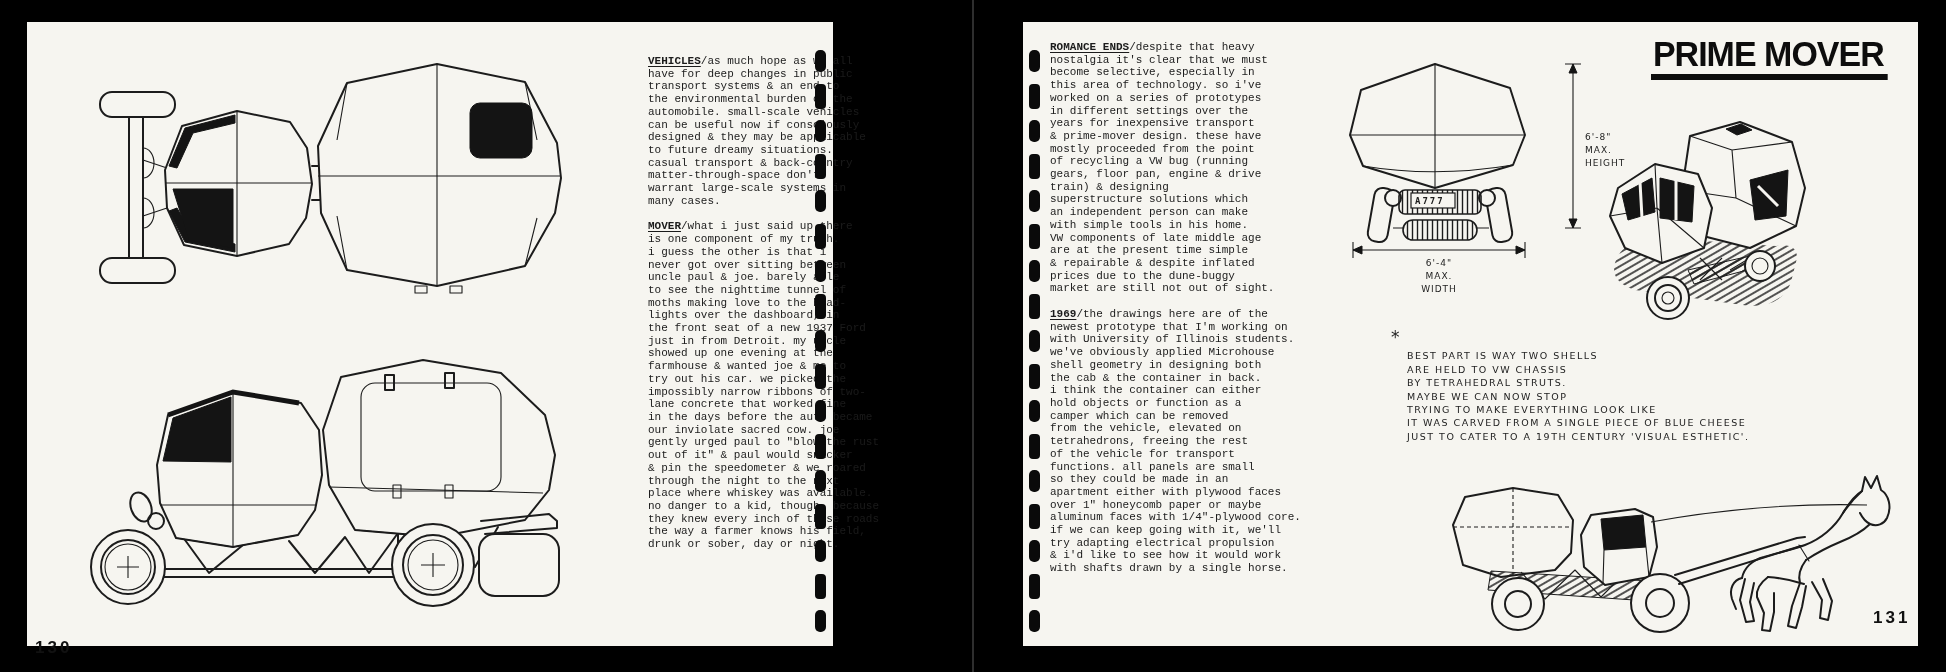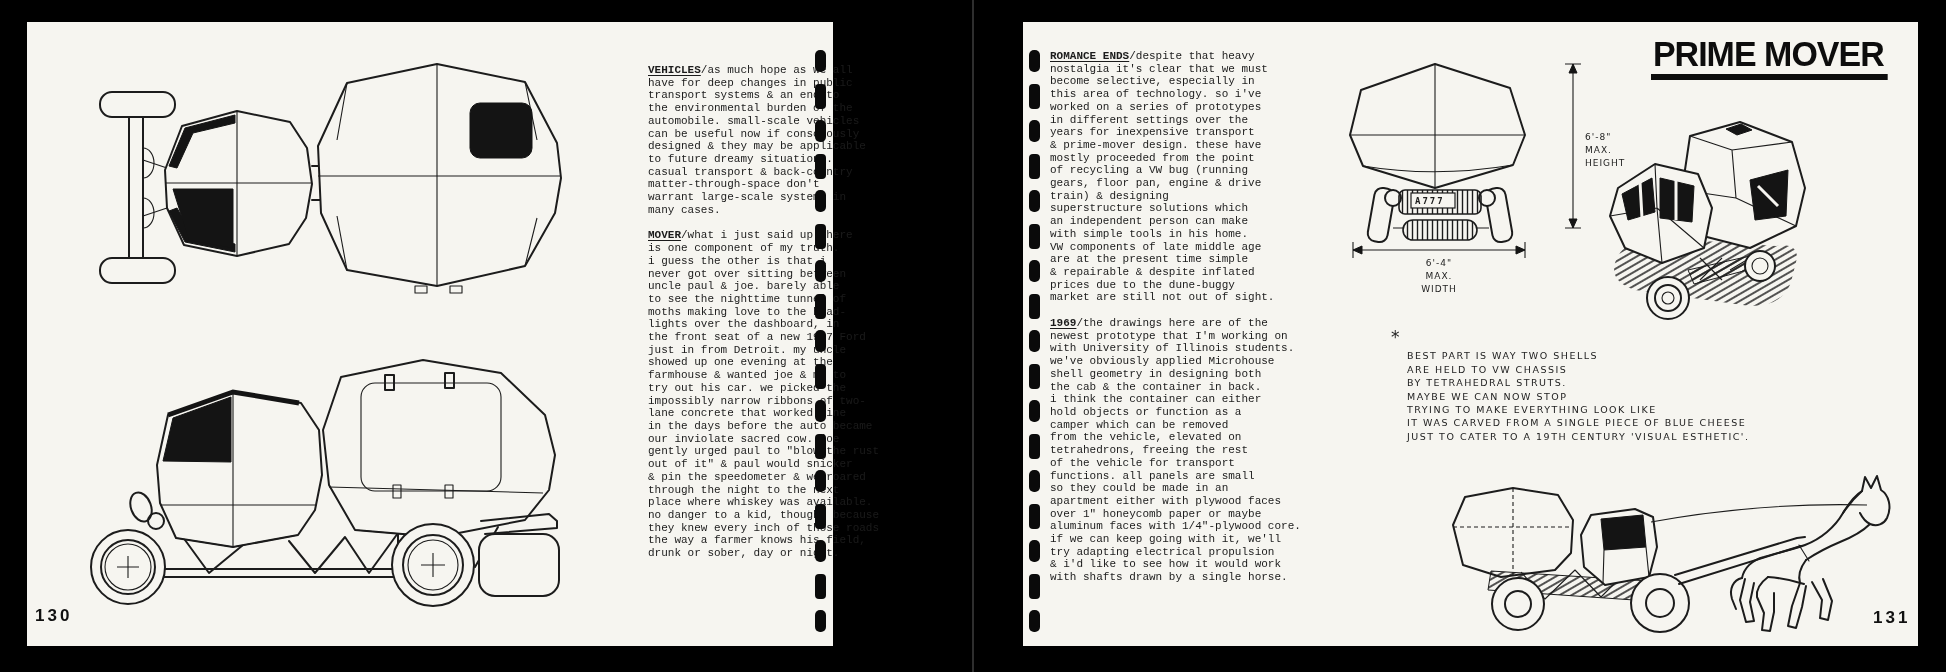--- a/index.html
+++ b/index.html
@@ -6,25 +6,25 @@
   .stage{position:relative;width:1946px;height:672px;background:#000;overflow:hidden;
          font-family:"Liberation Mono",monospace;color:#1b1b1b;}
   .page{position:absolute;top:22px;height:624px;background:#f6f5f0;}
   .page-left{left:27px;width:774px;padding-left:32px;}
   .page-right{left:1023px;width:895px;}
   .gutter-line{position:absolute;left:972px;top:0;width:2px;height:672px;background:#2e2e2e;}
   .draw{position:absolute;}
   .text-col{position:absolute;font-size:11px;line-height:12.7px;}
   .left-col{left:621px;top:30px;width:252px;}
   .right-col{left:27px;top:16px;width:302px;}
-  .para{margin:12px 0 13px 0;white-space:pre-line;}
+  .para{margin:3px 0 13px 0;white-space:pre-line;}
   .lead{text-decoration:underline;text-underline-offset:2px;font-weight:bold;}
   .page-num{position:absolute;font-family:"Liberation Sans",sans-serif;font-weight:700;
             font-size:17px;letter-spacing:3px;color:#111;}
-  .num-left{left:8px;top:584px;text-align:right;}
+  .num-left{left:8px;top:616px;text-align:right;}
   .num-right{left:850px;top:586px;text-align:center;}
   .holes{position:absolute;top:28px;bottom:14px;width:12px;display:flex;
          flex-direction:column;justify-content:space-between;}
   .holes-right{right:6px;}
   .holes-left{left:6px;}
   .hole{width:11px;height:22px;background:#0a0a0a;border-radius:5px;}
   .hole:nth-child(even){height:25px;border-radius:4px;}
   .title-wrap{position:absolute;left:628px;top:14px;font-family:"Liberation Sans",sans-serif;
               font-weight:700;font-size:35px;letter-spacing:-1px;line-height:1;color:#0d0d0d;
               border-bottom:6px solid #0d0d0d;padding:0 4px 3px 2px;transform:scaleX(0.97);

